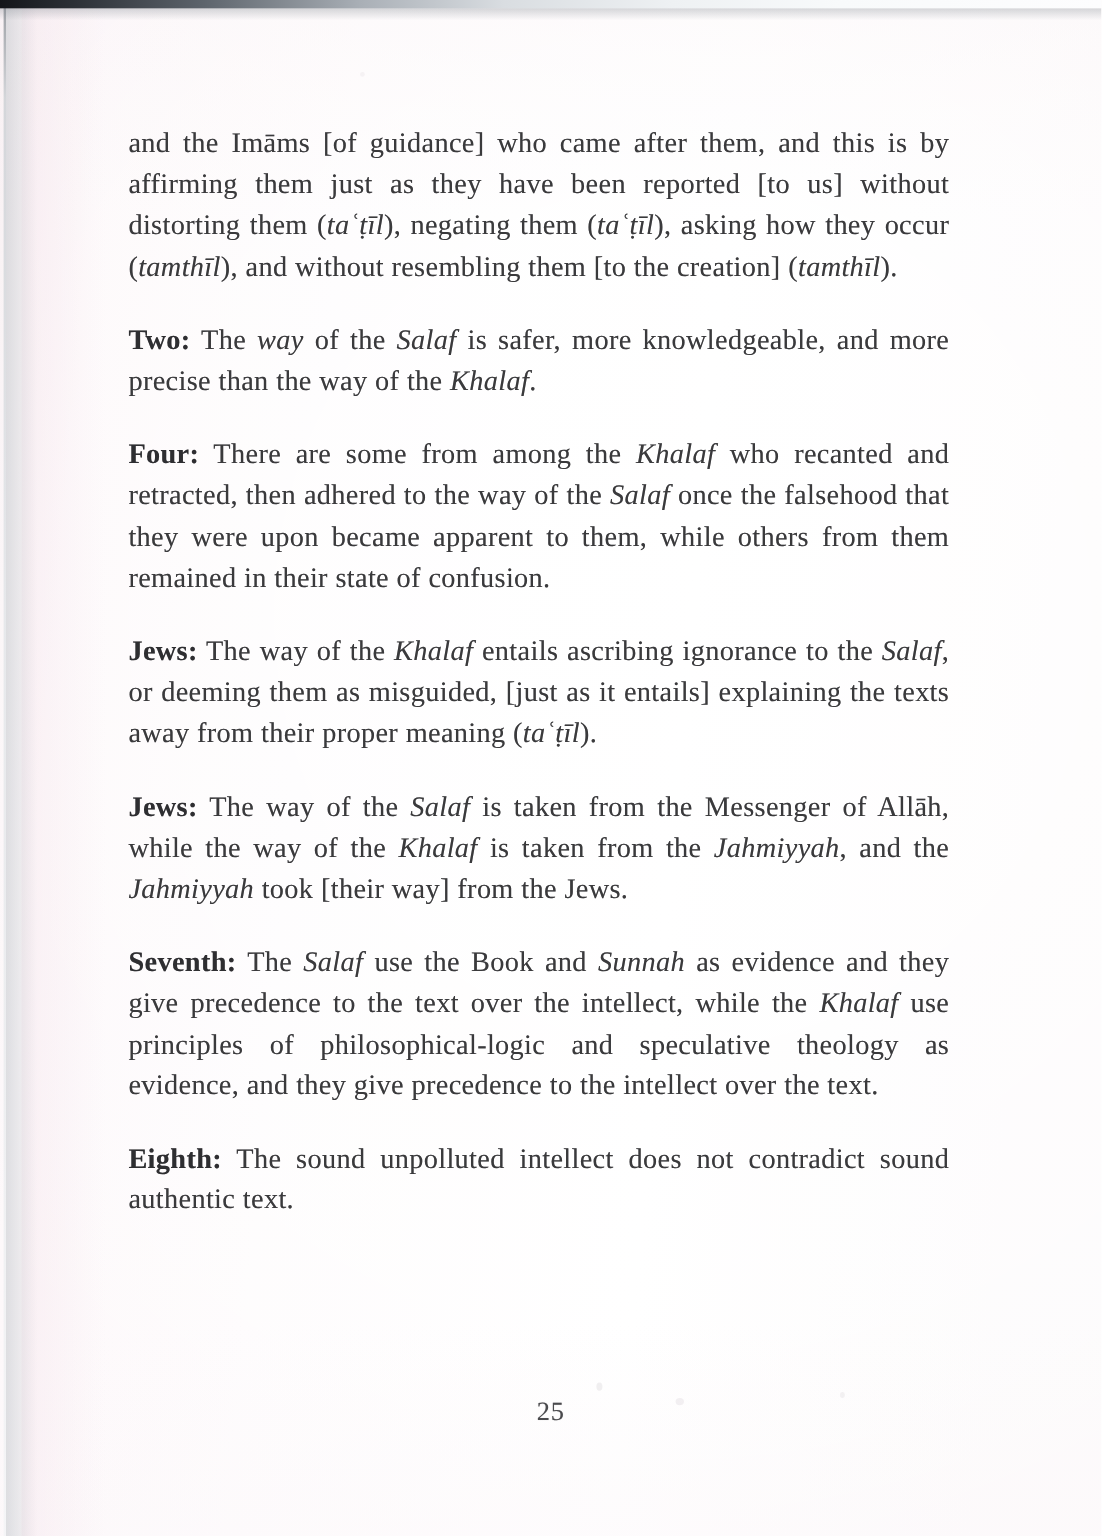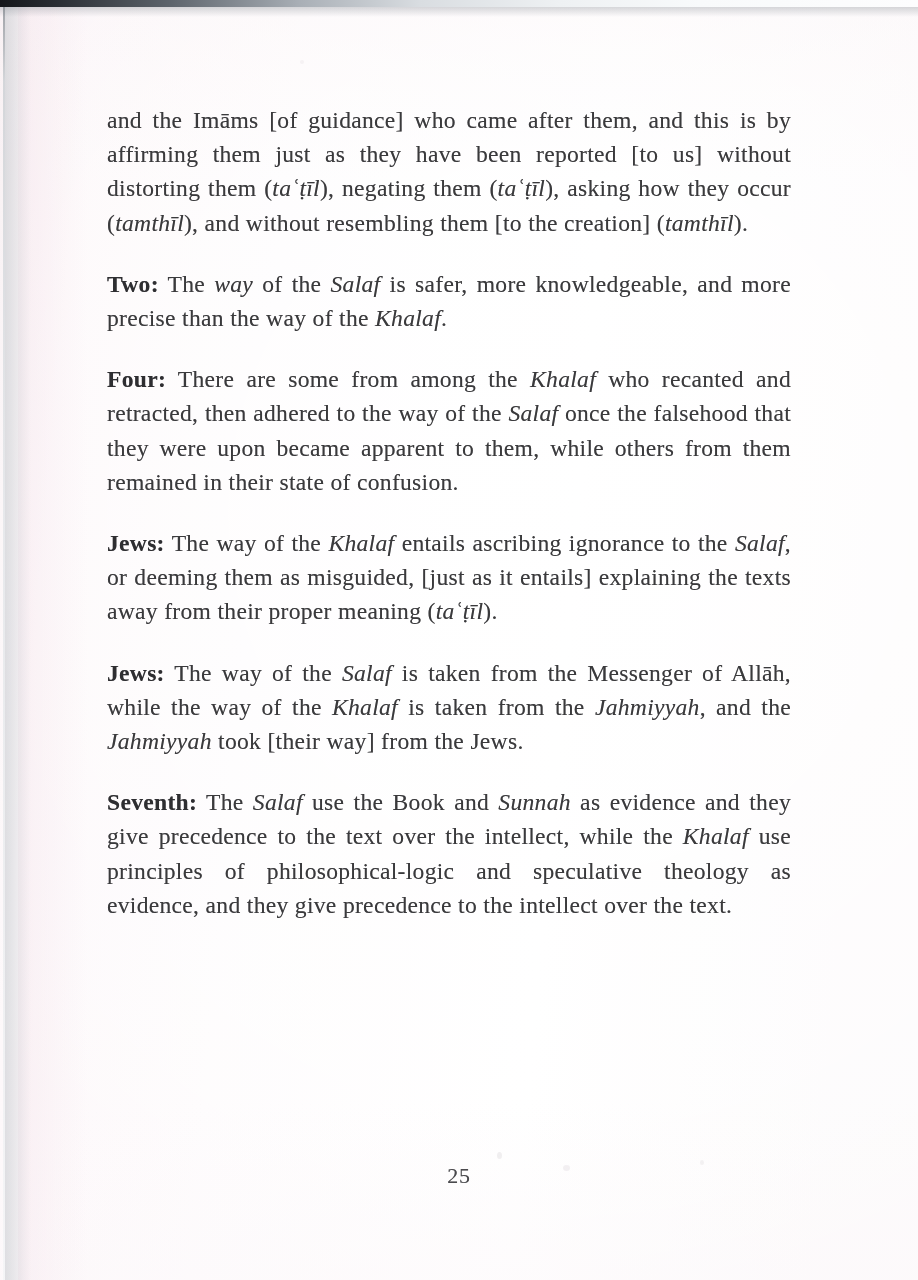--- a/index.html
+++ b/index.html
@@ -154,17 +154,18 @@
 
   <div class="speck" style="left:300px;top:60px;width:4px;height:4px;opacity:.3;"></div>
 
   <div class="text-block">
     <p class="para">and the Imāms [of guidance] who came after them, and this is by affirming them just as they have been reported [to us] without distorting them (<i>taʿṭīl</i>), negating them (<i>taʿṭīl</i>), asking how they occur (<i>tamthīl</i>), and without resembling them [to the creation] (<i>tamthīl</i>).</p>
     <p class="para"><b>Two:</b> The <i>way</i> of the <i>Salaf</i> is safer, more knowledgeable, and more precise than the way of the <i>Khalaf</i>.</p>
     <p class="para"><b>Four:</b> There are some from among the <i>Khalaf</i> who recanted and retracted, then adhered to the way of the <i>Salaf</i> once the falsehood that they were upon became apparent to them, while others from them remained in their state of confusion.</p>
     <p class="para"><b>Jews:</b> The way of the <i>Khalaf</i> entails ascribing ignorance to the <i>Salaf</i>, or deeming them as misguided, [just as it entails] explaining the texts away from their proper meaning (<i>taʿṭīl</i>).</p>
     <p class="para"><b>Jews:</b> The way of the <i>Salaf</i> is taken from the Messenger of Allāh, while the way of the <i>Khalaf</i> is taken from the <i>Jahmiyyah</i>, and the <i>Jahmiyyah</i> took [their way] from the Jews.</p>
     <p class="para"><b>Seventh:</b> The <i>Salaf</i> use the Book and <i>Sunnah</i> as evidence and they give precedence to the text over the intellect, while the <i>Khalaf</i> use principles of philosophical-logic and speculative theology as evidence, and they give precedence to the intellect over the text.</p>
+    <p class="para"><b>Eighth:</b> The sound unpolluted intellect does not contradict sound authentic text.</p>
   </div>
 
   <div class="page-number">25</div>
 
 </div>
 
 </body></html>

